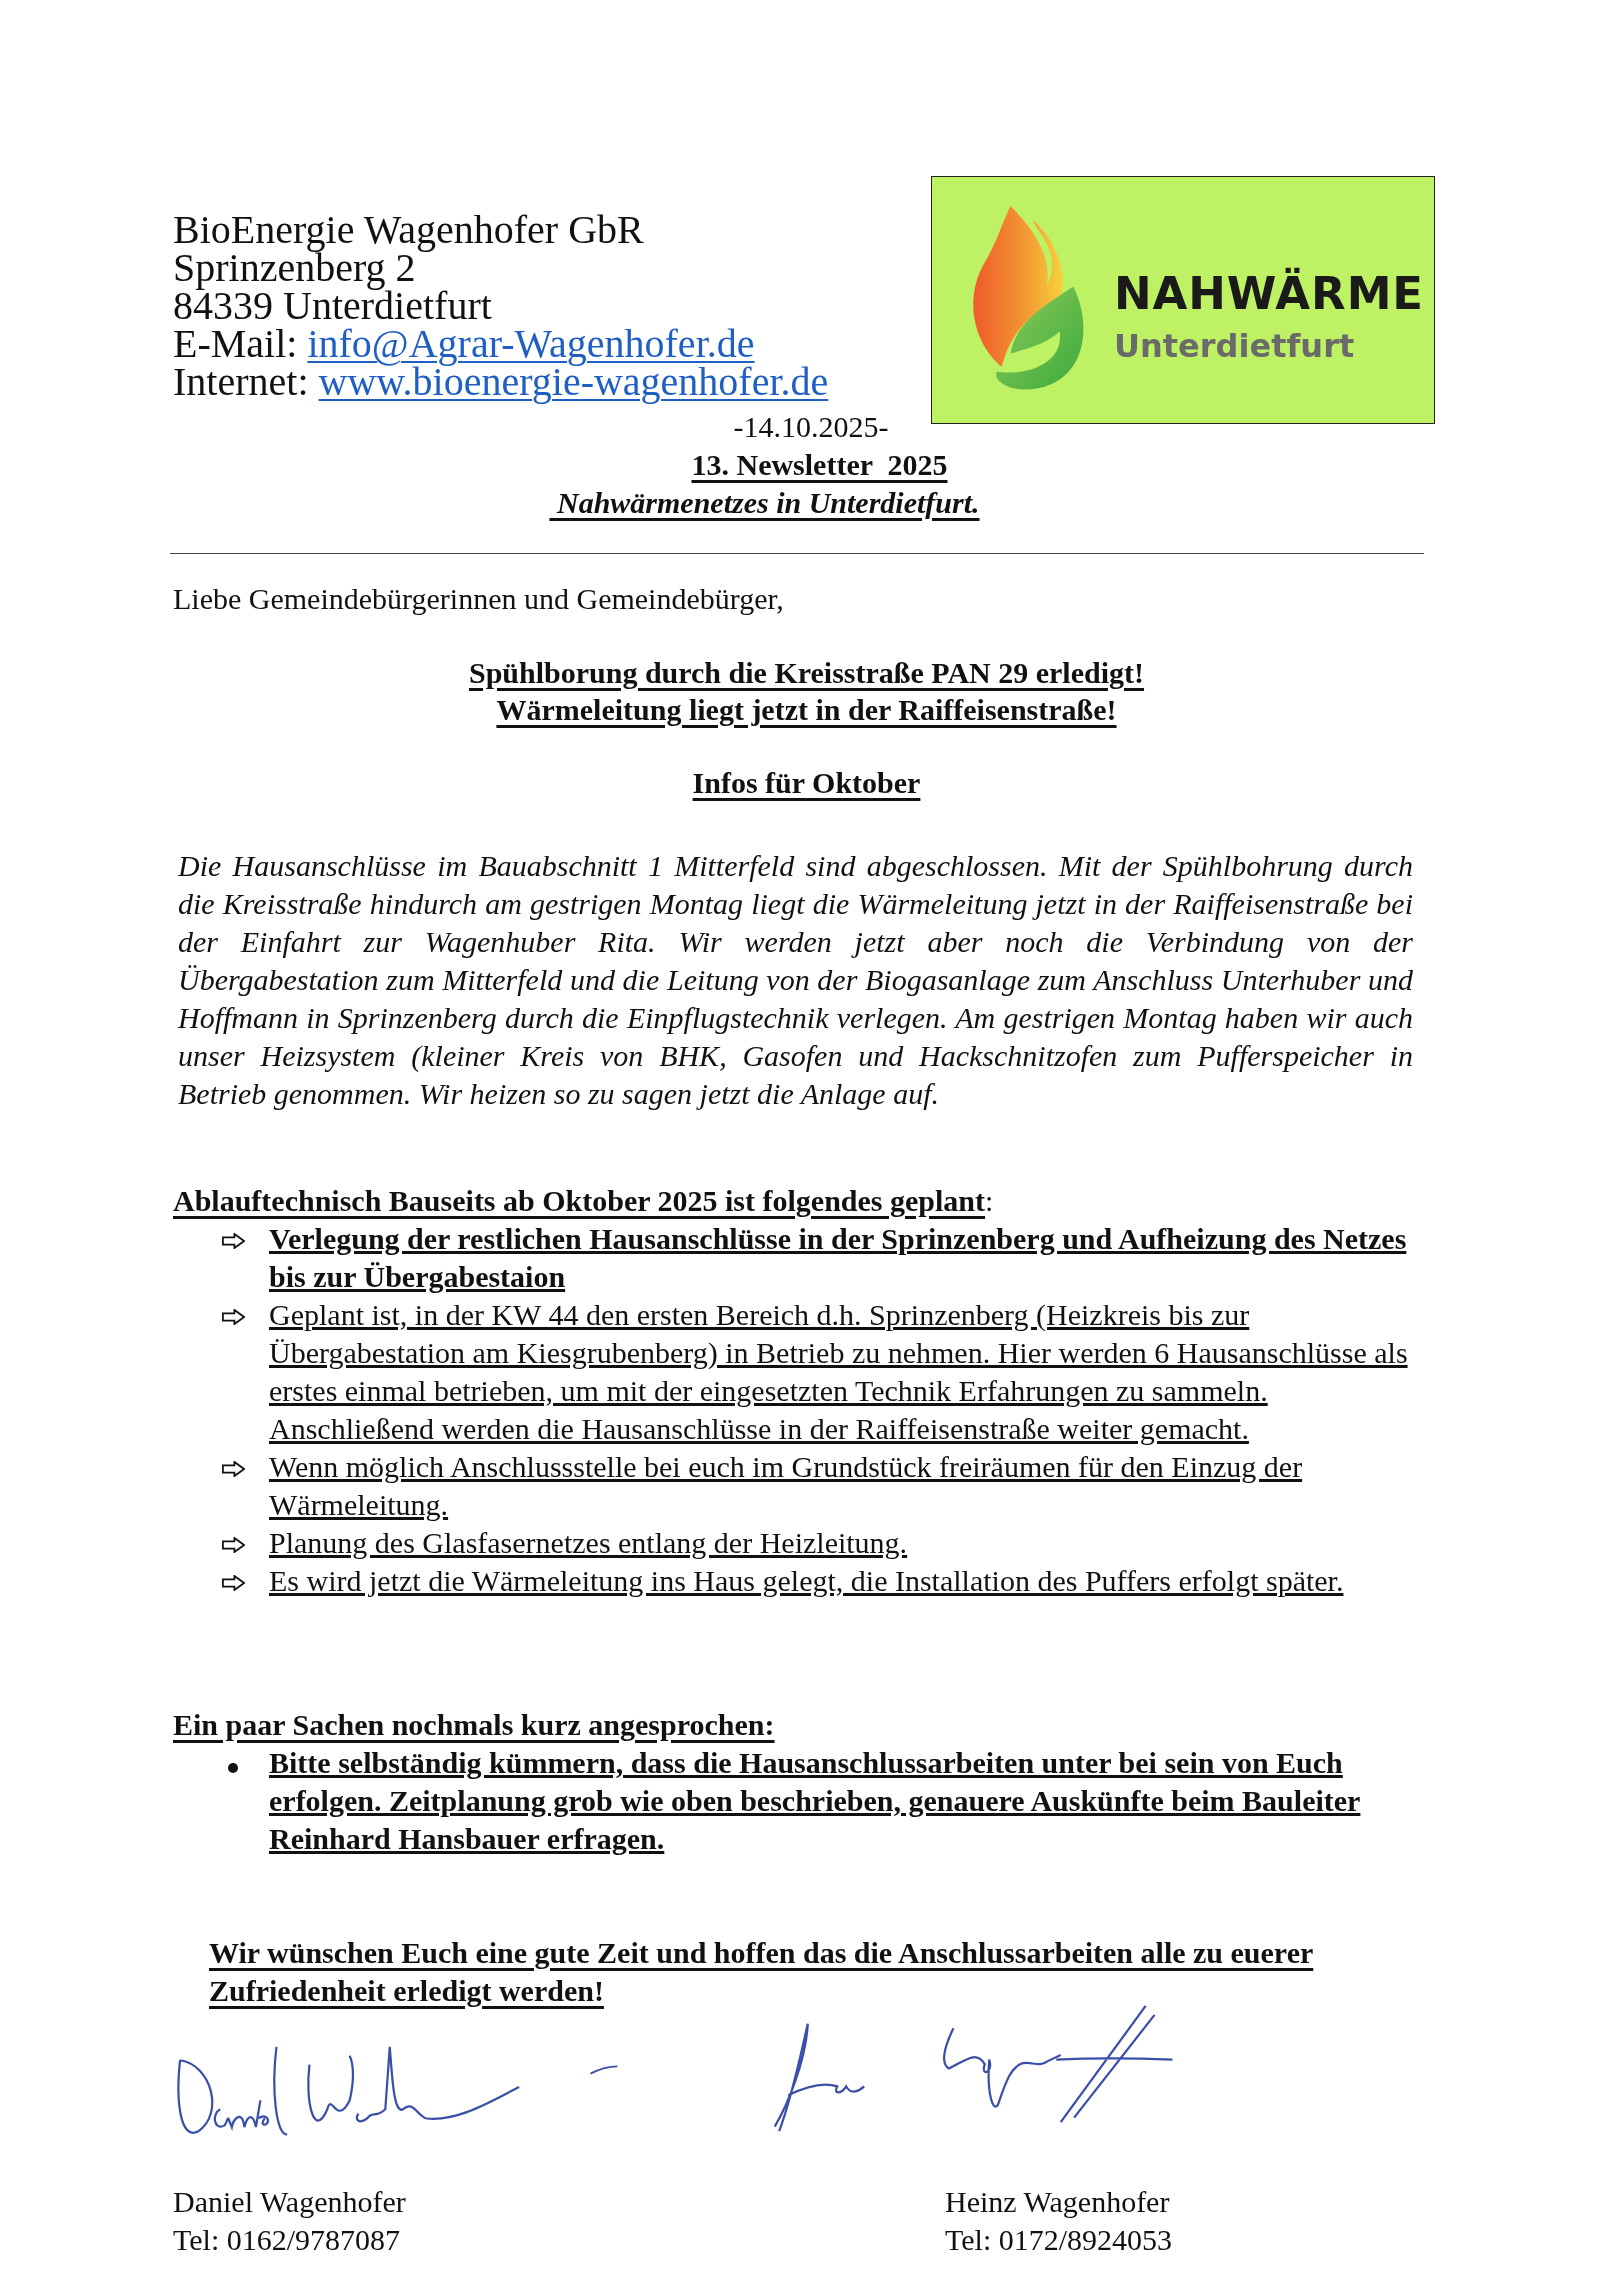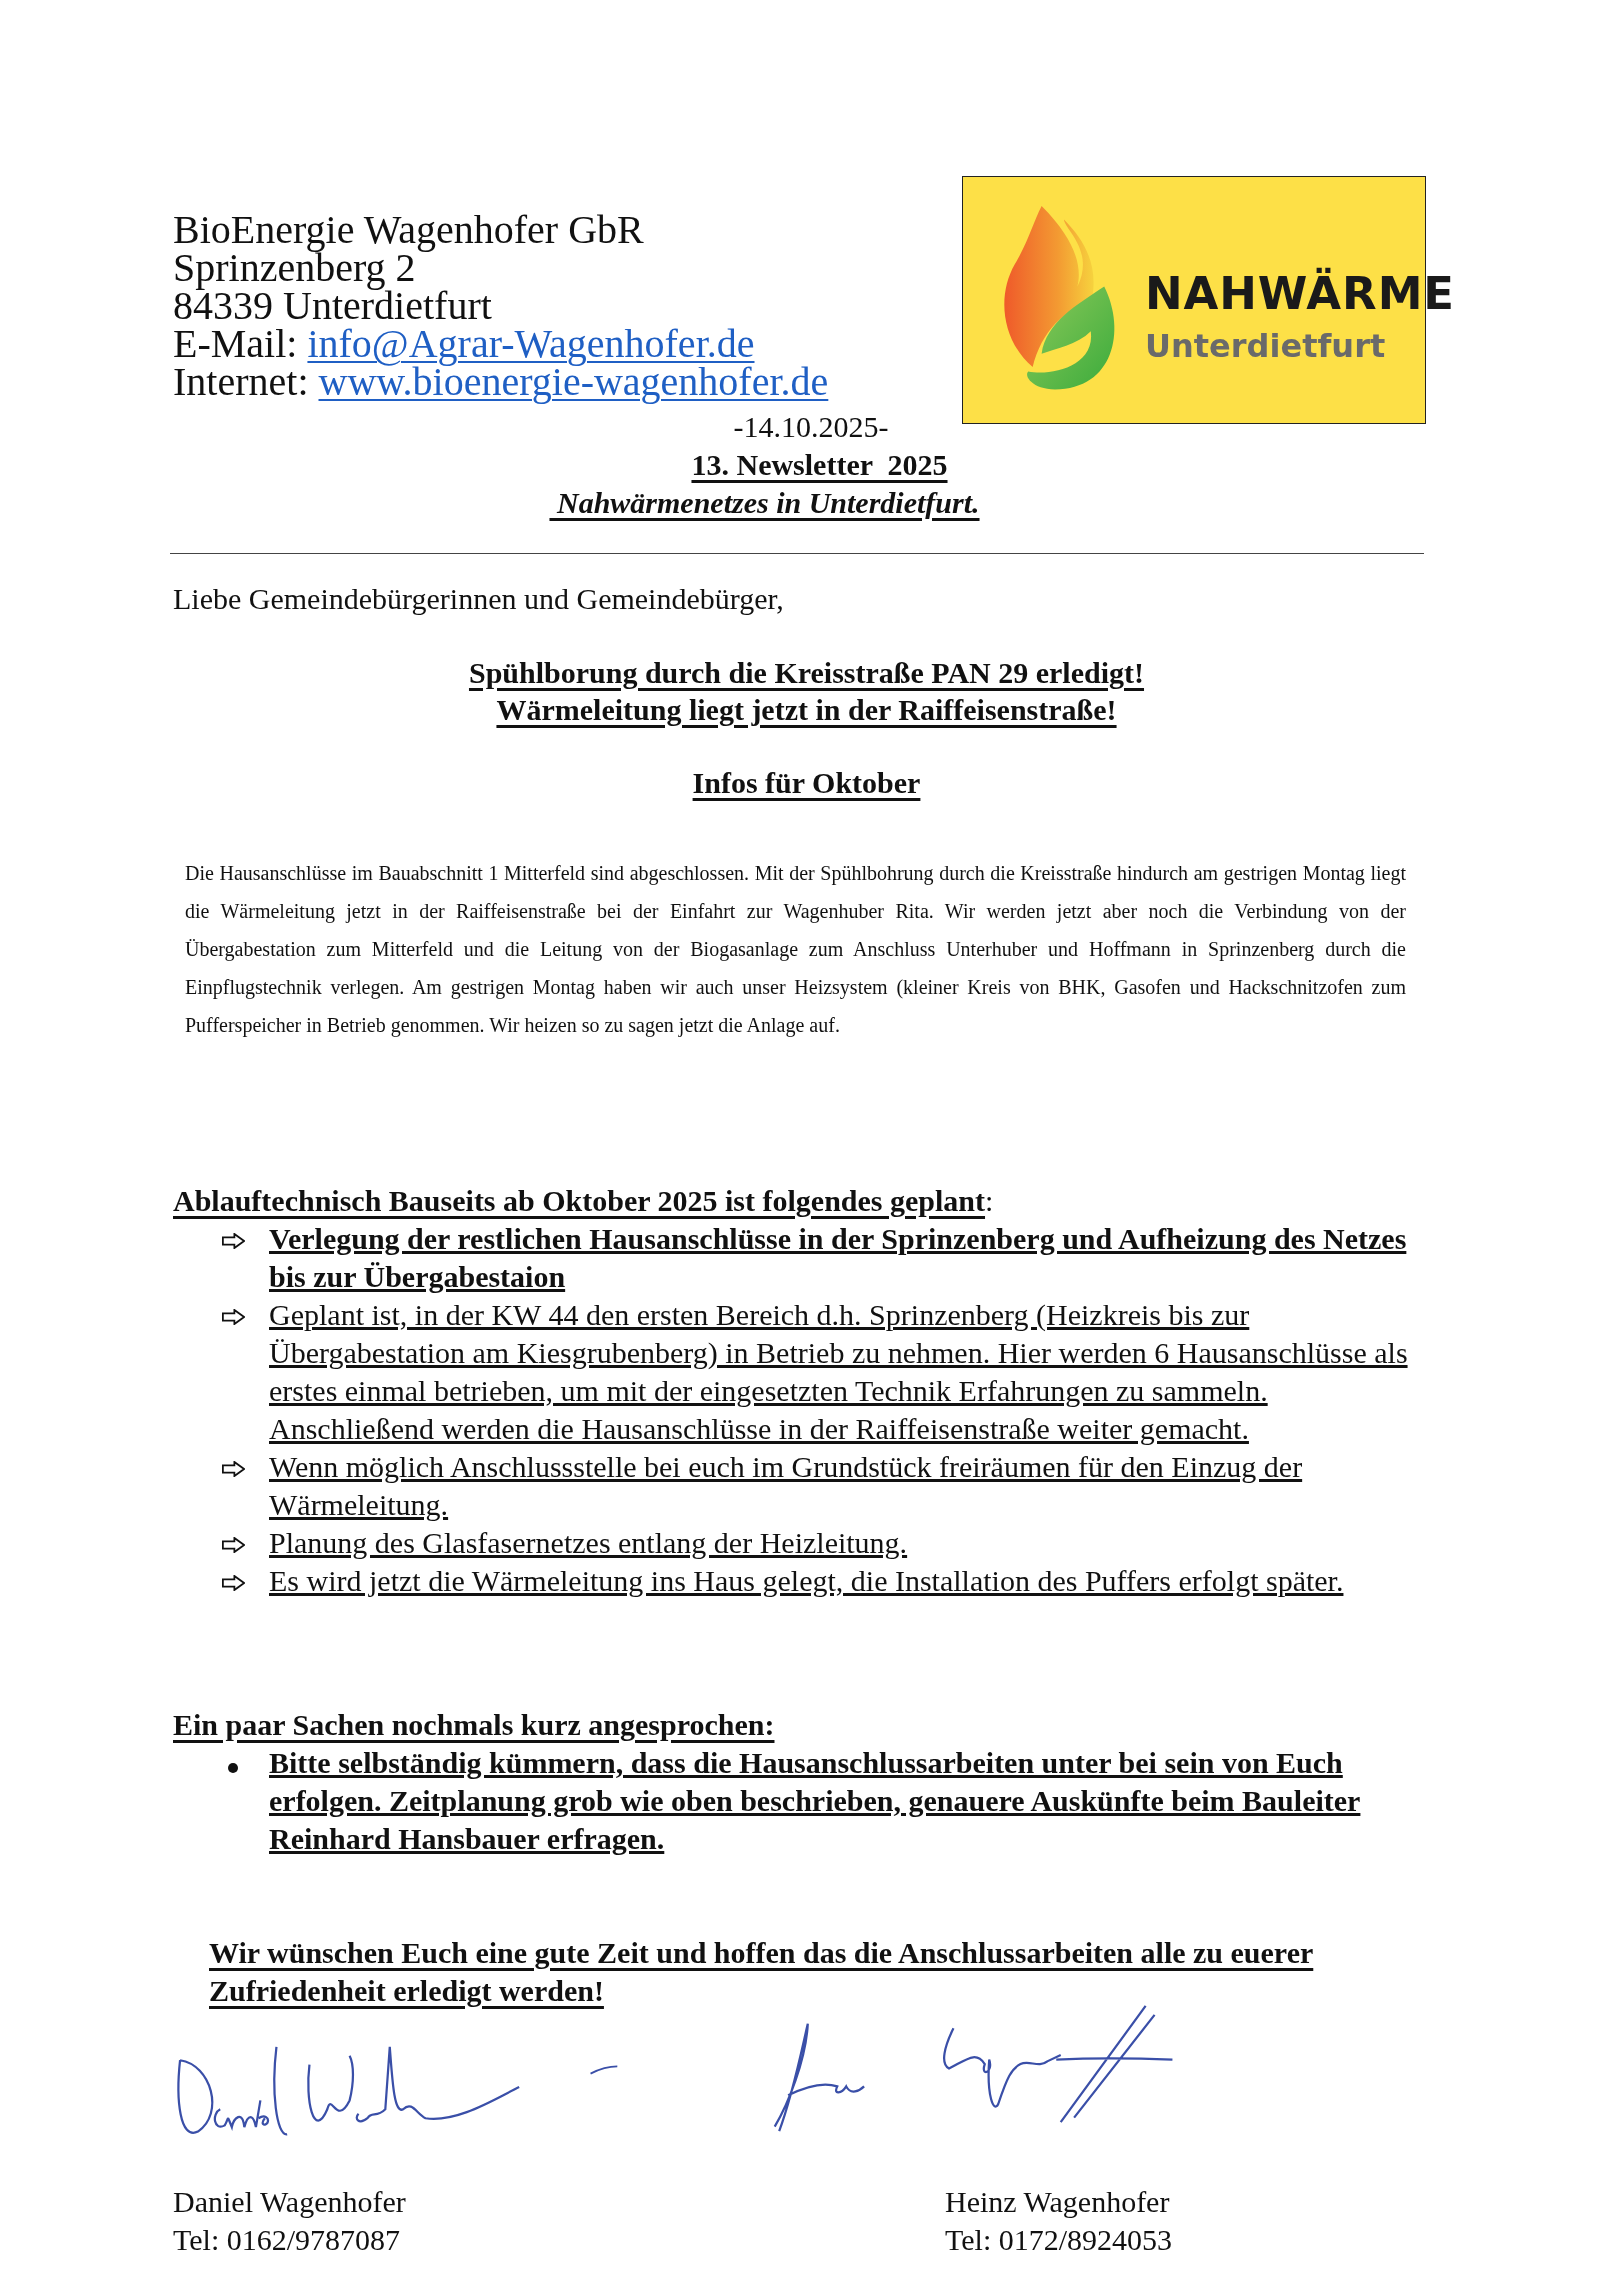--- a/index.html
+++ b/index.html
@@ -14,22 +14,22 @@
     .u { text-decoration: underline; text-decoration-thickness: 2.7px; text-underline-offset: 4.5px; }
     a.link { color: #1f5fc4; text-decoration: underline; text-decoration-thickness: 1.8px; text-underline-offset: 3.6px; }
     .center { text-align: center; }
     .justify { text-align: justify; text-align-last: left; }
 
     
     #sender { left: 173px; top: 211px; }
     #sender div { font-size: 40px; line-height: 38px; }
 
     #logo {
-      left: 931px; top: 176px; width: 464px; height: 248px;
-      border: 1.8px solid #222; box-sizing: border-box; background: #fde047; margin-left: 31px;
+      left: 931px; top: 176px; width: 504px; height: 248px;
+      border: 1.8px solid #222; box-sizing: border-box; background: #bef264;
     }
     #logo .brand1 {
       position: absolute; left: 182px; top: 90px;
       font-family: "DejaVu Sans", "Liberation Sans", sans-serif; font-weight: bold;
       font-size: 45px; letter-spacing: 0.9px; color: #1a1a1a;
     }
     #logo .brand2 {
       position: absolute; left: 182px; top: 150px;
       font-family: "DejaVu Sans", "Liberation Sans", sans-serif; font-weight: bold;
       font-size: 32px; color: #6a6a6a;
@@ -41,21 +41,21 @@
 
     #rule { left: 170px; top: 553px; width: 1254px; height: 0; border-top: 1.8px solid #444; }
 
     #greeting { left: 173px; top: 580px; }
 
     #head1 { left: 269px; top: 654px; width: 1075px; }
     #head2 { left: 269px; top: 691px; width: 1075px; }
     #head3 { left: 269px; top: 764px; width: 1075px; }
 
     #intro { left: 173px; top: 842px; width: 1245px; white-space: normal; }
-    #intro p { margin: 12px; font-size: 20px; line-height: 38px; }
+    #intro p { margin: 5px; font-size: 30px; line-height: 38px; font-style: italic; }
 
     #plan-head { left: 173px; top: 1182px; }
     .list { left: 215px; width: 1200px; text-decoration: underline; }
     .li { position: relative; padding-left: 54px; font-size: 30px; line-height: 38px; }
     .li .mark { position: absolute; left: 0; top: 0; width: 36px; text-align: center; }
     .li .mark svg { margin-top: 9.9px; }
     #plan-list { top: 1220px; }
 
     #notes-head { left: 173px; top: 1706px; }
     #notes-list { top: 1744px; }

